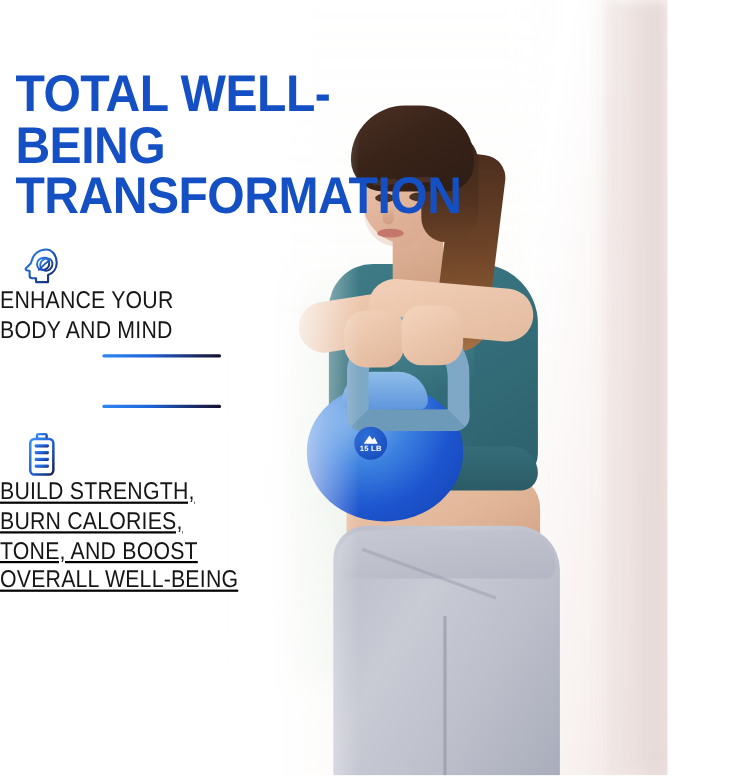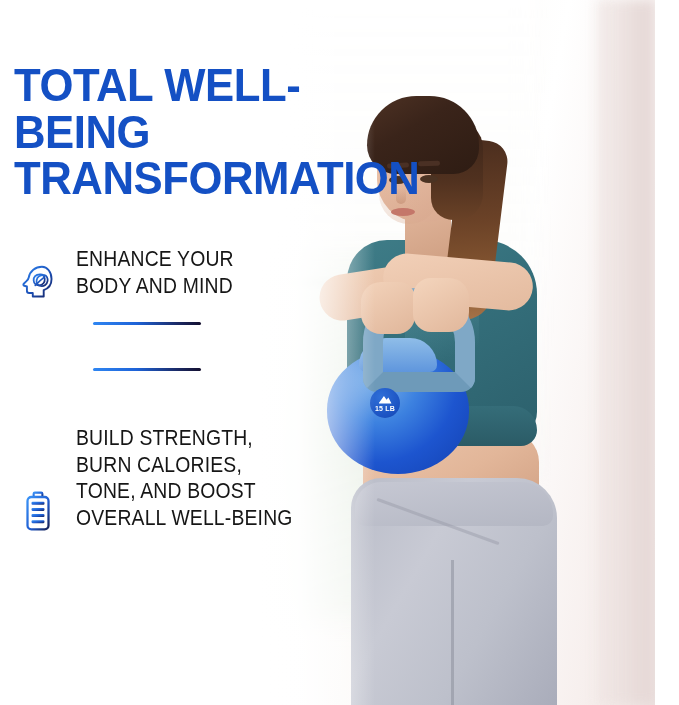--- a/index.html
+++ b/index.html
@@ -6,21 +6,21 @@
   html, body {
     margin: 0;
     padding: 0;
     background: #ffffff;
   }
   body {
     font-family: "Liberation Sans", sans-serif;
   }
   #stage {
     position: relative;
-    width: 655px;
+    width: 607px;
     height: 705px;
     background: #ffffff;
     overflow: hidden;
   }
 
   
   .photo {
     position: absolute;
     right: 0;
     top: 0;
@@ -340,21 +340,22 @@
 
   .benefits {
     position: absolute;
     left: 0;
     top: 222px;
     width: 440px;
   }
   .benefit {
     position: relative;
     display: flex;
-    align-items: flex-end;
+    align-items: flex-start;
+    flex-direction: column;
   }
   .benefit-icon {
     width: 76px;
     min-width: 76px;
     display: flex;
     justify-content: center;
     align-items: center;
   }
   .benefit-text {
     color: #161616;
@@ -377,21 +378,21 @@
     margin-left: 93px;
     width: 108px;
     height: 3px;
     background: linear-gradient(90deg, #2f86f2 0%, #1e63d8 40%, #1b2a66 78%, #140f2e 100%);
     border-radius: 2px;
   }
 
   
   .b1 { height: 78px; }
   .b2 { height: 110px; }
-  .b3 { height: 140px; }
+  .b3 { height: 140px; text-decoration: underline; }
 
   svg { display: block; }
 </style>
 </head>
 <body>
 
 <div id="stage">
 
   <div class="photo">
     <div class="photo-bg"></div>

